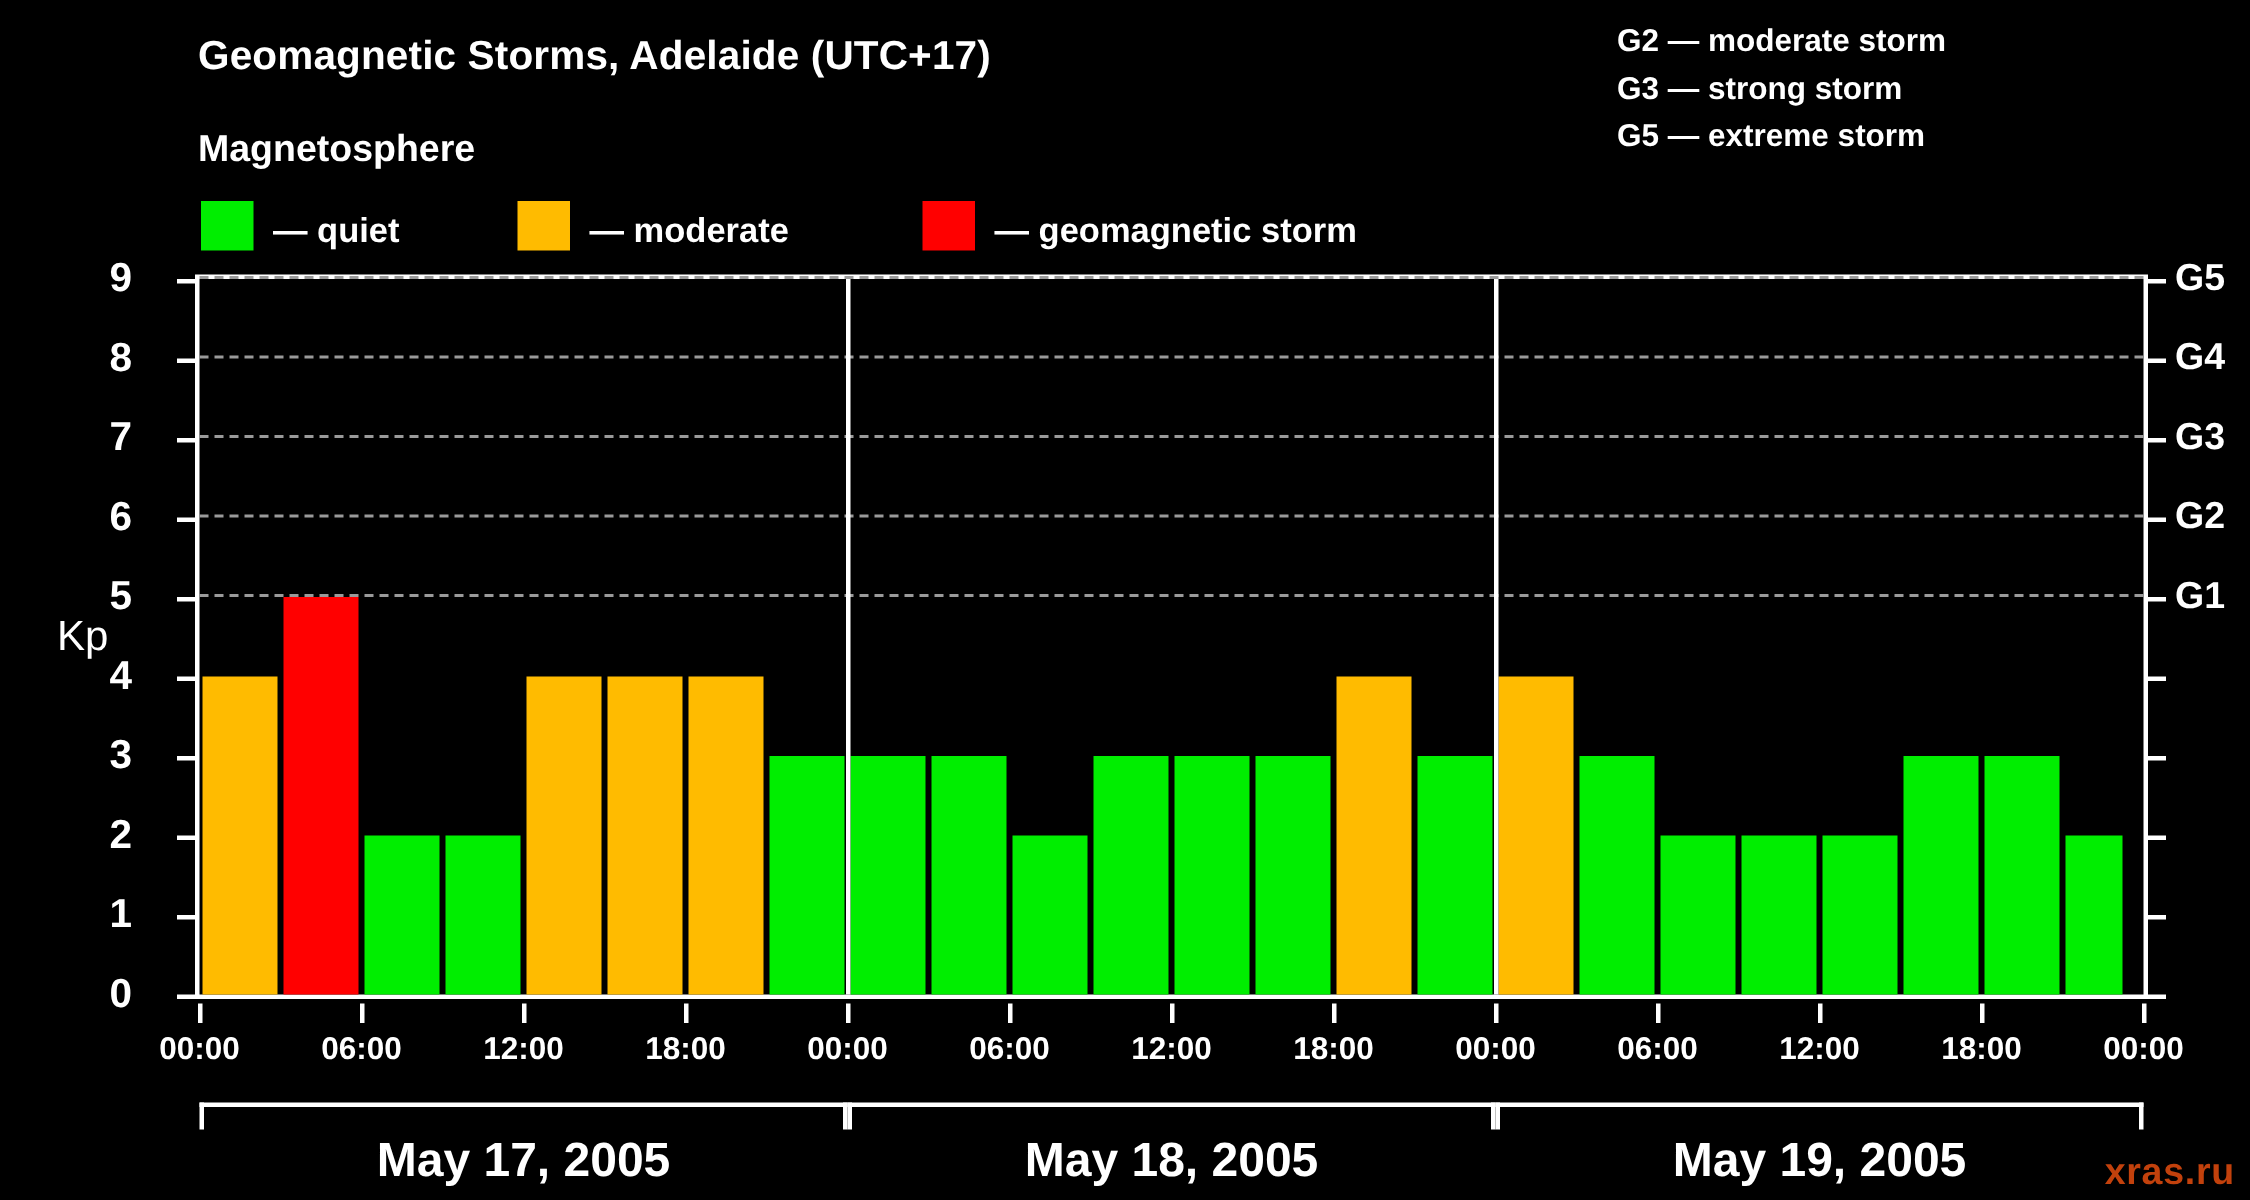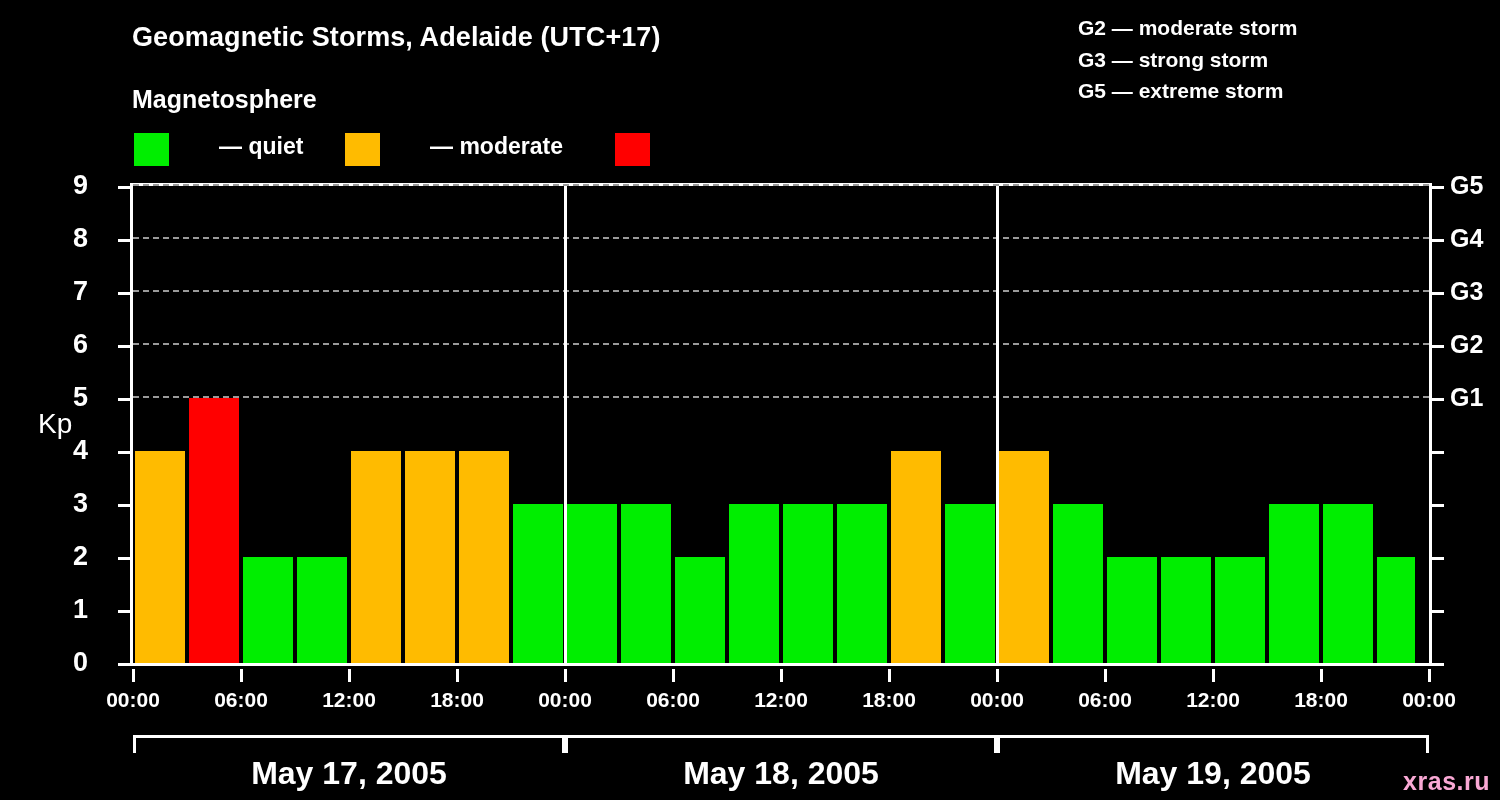--- a/index.html
+++ b/index.html
@@ -40,23 +40,22 @@
     position: absolute;
     left: 134px;
     top: 133px;
     height: 34px;
   }
   .legend-entry {
     position: absolute;
     top: 0;
     height: 34px;
     display: flex;
-    align-items: flex-start;
-    white-space: nowrap;
-    gap: 37px;
+    align-items: flex-end;
+    white-space: nowrap;
   }
   .legend-swatch {
     width: 35px;
     height: 33px;
     display: inline-block;
   }
   .legend-text {
     font-size: 23px;
     font-weight: bold;
     margin-left: 13px;
@@ -193,41 +192,42 @@
     white-space: nowrap;
     transform: translateX(-50%);
   }
 
   #watermark {
     position: absolute;
     right: 10px;
     bottom: 4px;
     font-size: 25px;
     font-weight: bold;
-    color: #f9a8d4;
+    color: #c2410c;
     letter-spacing: 0.5px;
   }
 </style>
 </head>
 <body>
 
 <div id="chart-title">Geomagnetic Storms, Adelaide (UTC+17)</div>
 <div id="subtitle">Magnetosphere</div>
 
 <div id="color-legend">
     <div class="legend-entry" style="left: 0px;">
       <span class="legend-swatch" style="background: rgb(0, 238, 0);"></span>
       <span class="legend-text">— quiet</span>
     </div>
     <div class="legend-entry" style="left: 211px;">
       <span class="legend-swatch" style="background: rgb(255, 187, 0);"></span>
       <span class="legend-text">— moderate</span>
     </div>
     <div class="legend-entry" style="left: 481px;">
       <span class="legend-swatch" style="background: rgb(255, 0, 0);"></span>
+      <span class="legend-text">— geomagnetic storm</span>
     </div>
   </div>
 
 <div id="g-legend">
     <div class="g-line">G2 — moderate storm</div>
     <div class="g-line">G3 — strong storm</div>
     <div class="g-line">G5 — extreme storm</div>
   </div>
 
 <div id="plot-frame">

